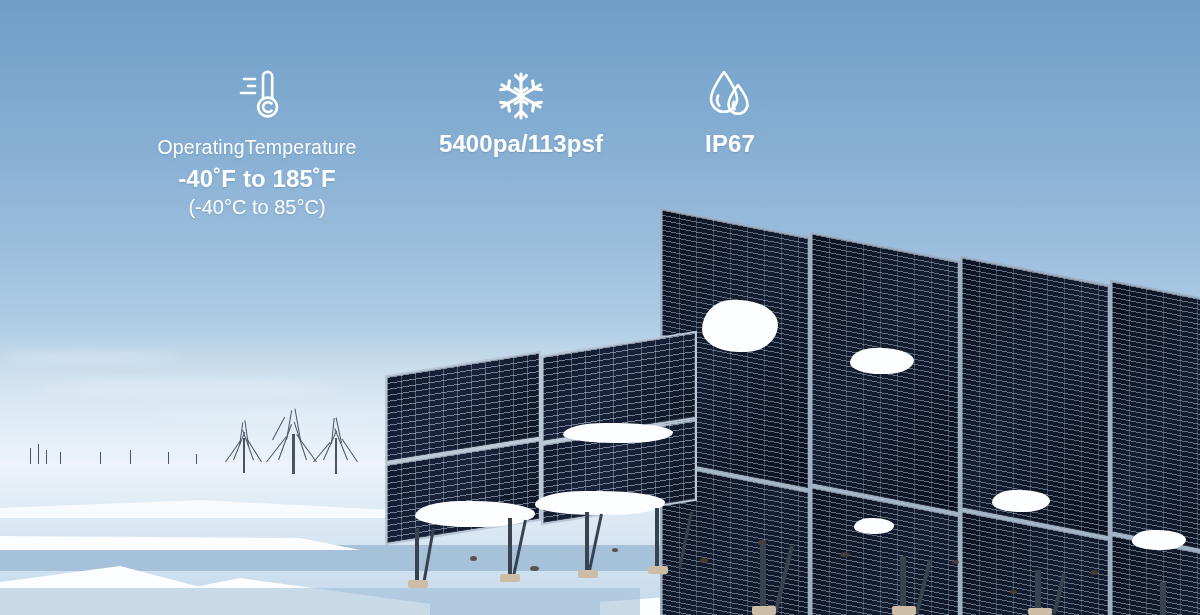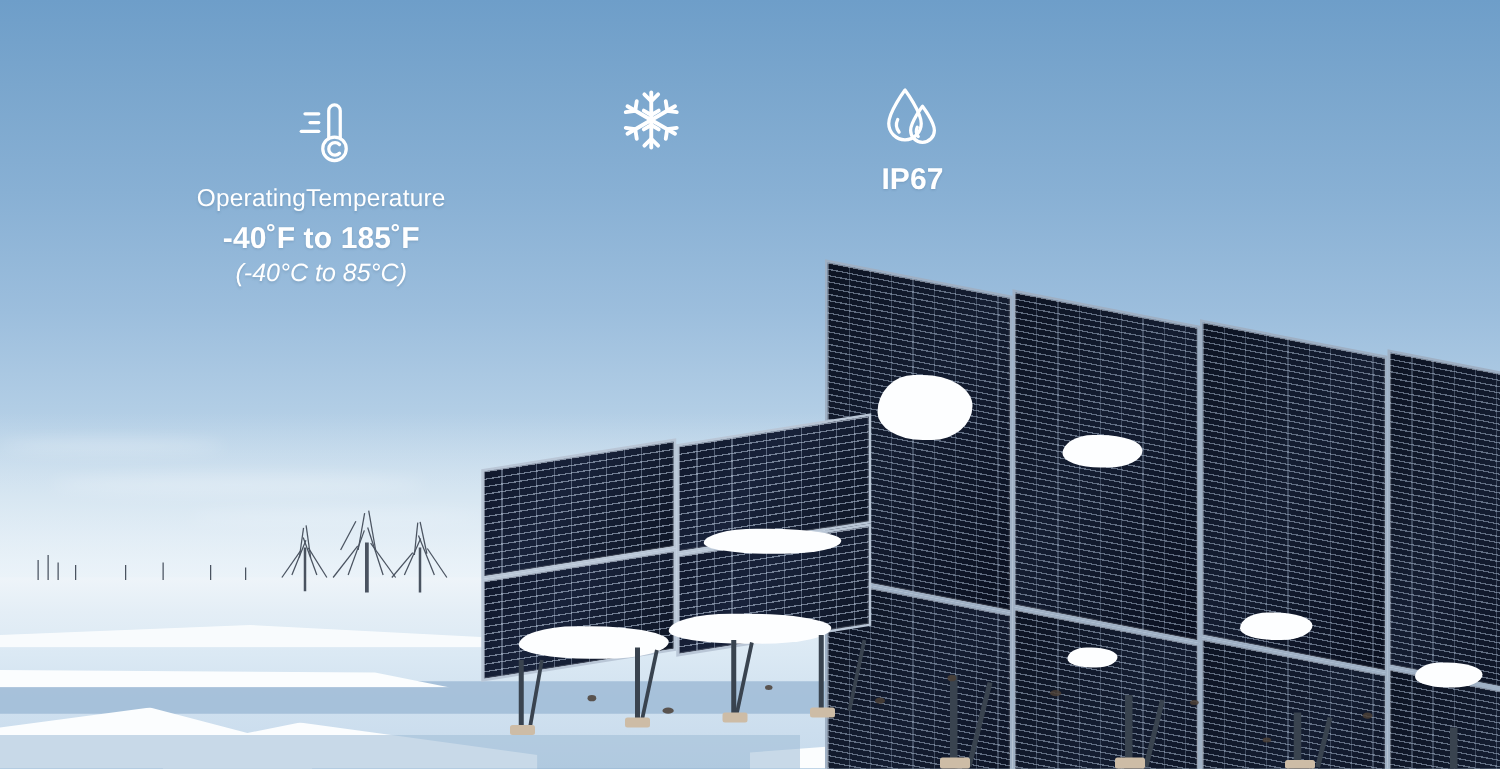--- a/index.html
+++ b/index.html
@@ -77,21 +77,20 @@
     text-shadow:0 1px 2px rgba(40,70,100,.18);
   }
   .fvalue{
     font-size:24px;font-weight:bold;letter-spacing:.1px;
     color:#ffffff;white-space:nowrap;margin-top:6px;
     text-shadow:0 1px 2px rgba(40,70,100,.20);
   }
   .fsub{
     font-size:20px;font-weight:300;color:#ffffff;white-space:nowrap;margin-top:3px;
     text-shadow:0 1px 2px rgba(40,70,100,.18);
-    font-style:italic;
   }
 </style>
 </head>
 <body>
 
 <div id="stage">
 
   <div class="sky"></div>
   <div class="cloudwisp" style="left:40px;top:380px;width:300px;height:16px;"></div>
   <div class="cloudwisp" style="left:150px;top:408px;width:240px;height:12px;"></div>
@@ -213,21 +212,21 @@
     <div class="debris" style="left:700px;top:558px;width:8px;height:5px;"></div>
     <div class="debris" style="left:758px;top:540px;width:7px;height:5px;"></div>
     <div class="debris" style="left:840px;top:552px;width:9px;height:5px;"></div>
     <div class="debris" style="left:952px;top:560px;width:7px;height:4px;"></div>
     <div class="debris" style="left:1090px;top:570px;width:8px;height:5px;"></div>
     <div class="debris" style="left:1010px;top:590px;width:7px;height:4px;"></div>
   </div>
 
   <div class="features">
 
-    <div class="feature" style="left:137px;top:80px;width:240px;">
+    <div class="feature" style="left:137px;top:68px;width:240px;">
       <div class="ficon">
         <svg width="52" height="56" viewBox="0 0 52 56" fill="none" stroke="#ffffff" stroke-width="2.6" stroke-linecap="round" stroke-linejoin="round">
           <path d="M32 30.5 V8.5 a4.6 4.6 0 0 1 9.2 0 V30.5"></path>
           <circle cx="36.6" cy="39" r="9.4"></circle>
           <path d="M40.6 35.6 a5 5 0 1 0 0 7"></path>
           <path d="M24 11 H13"></path>
           <path d="M24 18 H17"></path>
           <path d="M24 25 H10"></path>
         </svg>
       </div>
@@ -245,20 +244,21 @@
           <path d="M27 13 l-5.5 -5.5 M27 13 l5.5 -5.5"></path>
           <path d="M27 43 l-5.5 5.5 M27 43 l5.5 5.5"></path>
           <path d="M14.2 20.6 l-7.6 1.1 M14.2 20.6 l1.2 -7.6"></path>
           <path d="M39.8 35.4 l7.6 -1.1 M39.8 35.4 l-1.2 7.6"></path>
           <path d="M39.8 20.6 l7.6 1.1 M39.8 20.6 l-1.2 -7.6"></path>
           <path d="M14.2 35.4 l-7.6 -1.1 M14.2 35.4 l1.2 7.6"></path>
           <path d="M27 24 l-6 -3.5 M27 24 l6 -3.5"></path>
           <path d="M27 32 l-6 3.5 M27 32 l6 3.5"></path>
         </svg>
       </div>
+      <div class="fvalue">5400pa/113psf</div>
     </div>
 
     <div class="feature" style="left:630px;top:68px;width:200px;">
       <div class="ficon">
         <svg width="50" height="56" viewBox="0 0 50 56" fill="none" stroke="#ffffff" stroke-width="2.6" stroke-linecap="round" stroke-linejoin="round">
           <path d="M19 4 C19 4 6 21.5 6 30.8 A13 13 0 0 0 32 30.8 C32 21.5 19 4 19 4 Z"></path>
           <path d="M13.2 27.5 c-1.6 3.4 -1.2 7.4 1.1 10.2"></path>
           <path d="M33 17 C33 17 23.5 29.6 23.5 36.3 A9.5 9.5 0 0 0 42.5 36.3 C42.5 29.6 33 17 33 17 Z" fill="#8db0d0" fill-opacity="0"></path>
           <path d="M28.8 33.8 c-1.2 2.5 -0.9 5.4 0.8 7.4"></path>
         </svg>

